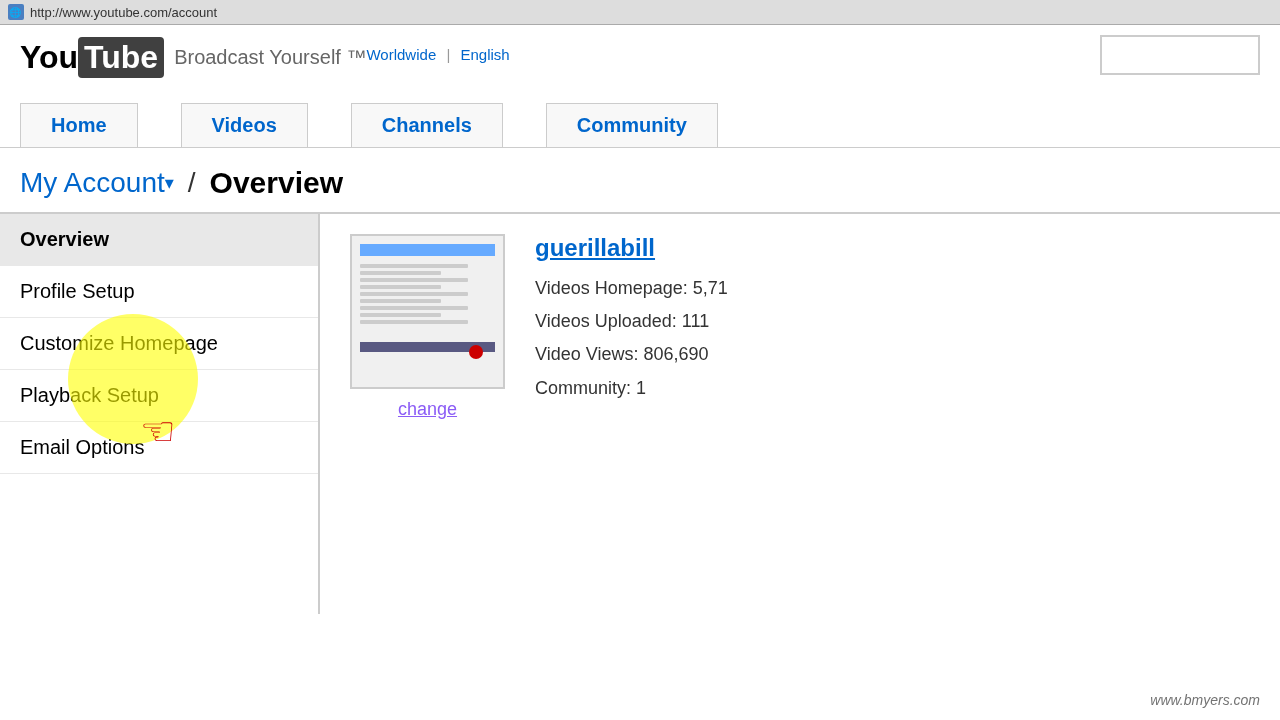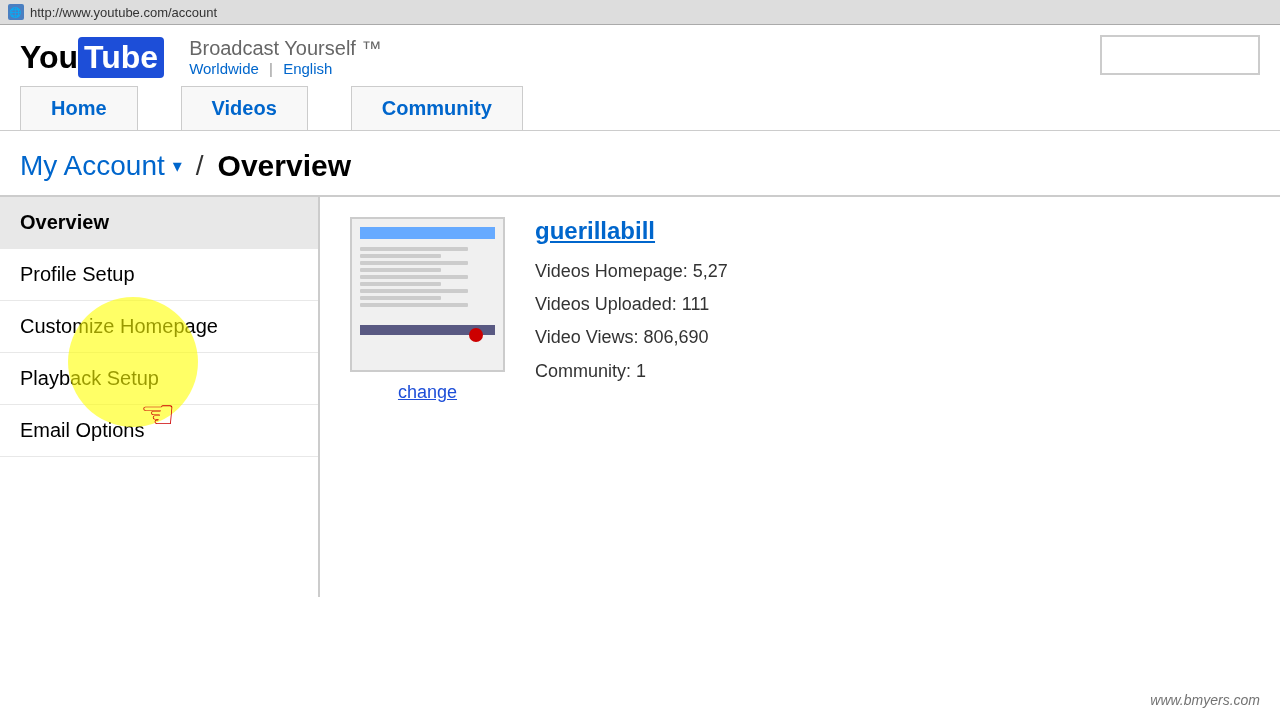--- a/index.html
+++ b/index.html
@@ -41,49 +41,49 @@
 
     
     .yt-header {
       background: #fff;
       padding: 10px 20px 0 20px;
       border-bottom: 1px solid #ccc;
     }
     .yt-header-top {
       display: flex;
       align-items: center;
-      gap: 15px;
-      margin-bottom: 7px;
+      gap: 0;
+      margin-bottom: 24px;
     }
 
     
     .yt-logo {
       display: flex;
       align-items: center;
       gap: 0;
     }
     .yt-logo-you {
       font-size: 32px;
       font-weight: bold;
       color: #000;
       font-family: Arial, sans-serif;
     }
     .yt-logo-tube {
-      background: #1d4ed8;
+      background: #404040;
       color: #fff;
       font-size: 32px;
       font-weight: bold;
       padding: 2px 6px;
       border-radius: 4px;
       font-family: Arial, sans-serif;
     }
 
     .yt-tagline {
       display: flex;
-      flex-direction: column;
+      flex-direction: row;
       margin-left: 10px;
     }
     .yt-tagline-main {
       font-size: 20px;
       color: #666;
       font-family: Arial, sans-serif;
     }
     .yt-tagline-sub {
       font-size: 15px;
       color: #06c;
@@ -130,21 +130,21 @@
       align-items: center;
       gap: 10px;
       border-bottom: 2px solid #ccc;
     }
     .breadcrumb-myaccount {
       font-size: 28px;
       color: #06c;
       font-weight: normal;
       display: flex;
       align-items: center;
-      gap: 8px;
+      gap: 0;
       justify-content: flex-end;
     }
     .breadcrumb-arrow {
       font-size: 18px;
       color: #06c;
     }
     .breadcrumb-sep {
       font-size: 28px;
       color: #333;
       margin: 0 4px;
@@ -246,21 +246,21 @@
       position: absolute;
       bottom: 28px;
       right: 20px;
       width: 14px;
       height: 14px;
       background: #c00;
       border-radius: 50%;
     }
     .change-link {
       font-size: 18px;
-      color: #1d4ed8;
+      color: #8b5cf6;
       text-decoration: underline;
       cursor: pointer;
     }
 
     
     .yellow-circle {
       position: absolute;
       width: 130px;
       height: 130px;
       background: rgba(255, 255, 0, 0.6);
@@ -343,20 +343,21 @@
         <a style="color:#06c;text-decoration:none;">English</a>
       </span>
     </div>
 
     <div class="yt-nav-search" style="margin-left:auto;"></div>
   </div>
 
   <div class="yt-nav">
     <a class="yt-nav-item">Home</a>
     <a class="yt-nav-item">Videos</a>
+    <a class="yt-nav-item">Channels</a>
     <a class="yt-nav-item">Community</a>
   </div>
 </div>
 
 <div class="breadcrumb">
   <span class="breadcrumb-myaccount">
     <span>My Account</span>
     <span class="breadcrumb-arrow">▾</span>
   </span>
   <span class="breadcrumb-sep">/</span>
@@ -398,21 +399,21 @@
           <div class="thumb-cursor"></div>
         </div>
       </div>
       <a class="change-link">change</a>
     </div>
 
     <div class="user-stats">
       <a class="username-link">guerillabill</a>
       <div class="stat-row">
         <span class="stat-label">Videos Homepage:</span>
-        <span class="stat-value">5,27</span>
+        <span class="stat-value">5,71</span>
       </div>
       <div class="stat-row">
         <span class="stat-label">Videos Uploaded:</span>
         <span class="stat-value">111</span>
       </div>
       <div class="stat-row">
         <span class="stat-label">Video Views:</span>
         <span class="stat-value">806,690</span>
       </div>
       <div class="stat-row">

